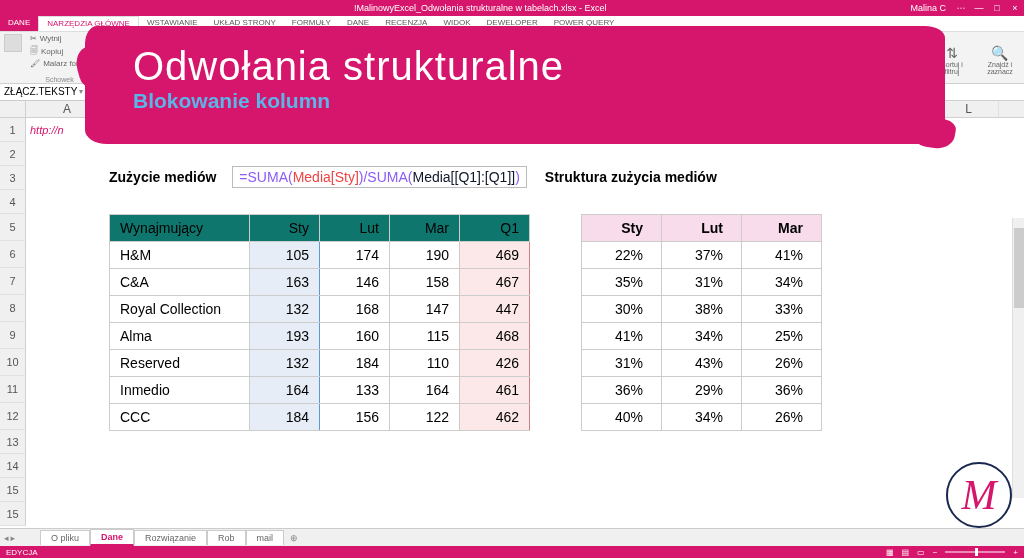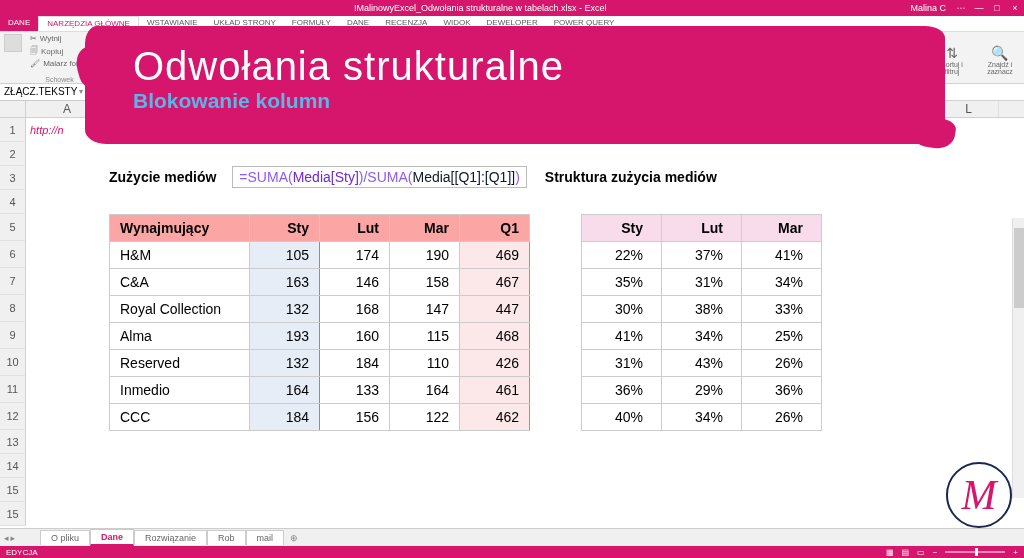--- a/index.html
+++ b/index.html
@@ -56,27 +56,27 @@
 .banner::before { left: -8px; top: 20px; width: 30px; height: 40px; transform: rotate(-15deg); }
 .banner::after { right: -10px; bottom: -4px; width: 40px; height: 30px; transform: rotate(10deg); }
 .banner h1 { font-size: 40px; font-weight: 300; letter-spacing: 1px; }
 .banner .sub { font-size: 21px; color: #5bb5e8; font-weight: 700; }
 
 
 .content { position: absolute; left: 26px; top: 0; right: 0; font-size: 14px; }
 .lbl-row { position: absolute; top: 48px; left: 83px; font-weight: bold; font-size: 14px; display: flex; align-items: center; }
 .formula-box { margin-left: 16px; border: 1px solid #bbb; padding: 2px 6px; font-weight: normal; font-size: 14px; background: #fff; }
 .formula-box .fn { color: #8b5cf6; }
-.formula-box .tbl1 { color: #6d28d9; }
+.formula-box .tbl1 { color: #ef4444; }
 .formula-box .tbl2 { color: #0f172a; }
 .struct-lbl { margin-left: 18px; font-weight: bold; }
 
 .table-main { position: absolute; top: 96px; left: 83px; border-collapse: collapse; font-size: 14px; }
 .table-main th, .table-main td { border: 1px solid #ccc; padding: 0 10px; height: 27px; text-align: right; }
-.table-main th { background: #fca5a5; font-weight: bold; }
+.table-main th { background: #0f766e; font-weight: normal; }
 .table-main th:first-child { text-align: left; width: 140px; }
 .table-main td:first-child { text-align: left; }
 .table-main td.sty { background: #e6edf7; border-left: 1px solid #5b9bd5; border-right: 1px solid #5b9bd5; }
 .table-main td.q1 { background: #fce8e8; border-left: 1px solid #d08080; border-right: 1px solid #d08080; padding-left: 20px; }
 .table-main th, .table-main td { min-width: 70px; }
 
 .table-pct { position: absolute; top: 96px; left: 555px; border-collapse: collapse; font-size: 14px; }
 .table-pct th, .table-pct td { border: 1px solid #ccc; padding: 0 18px; height: 27px; text-align: right; min-width: 80px; }
 .table-pct th { background: #f8dcec; font-weight: bold; }
 

